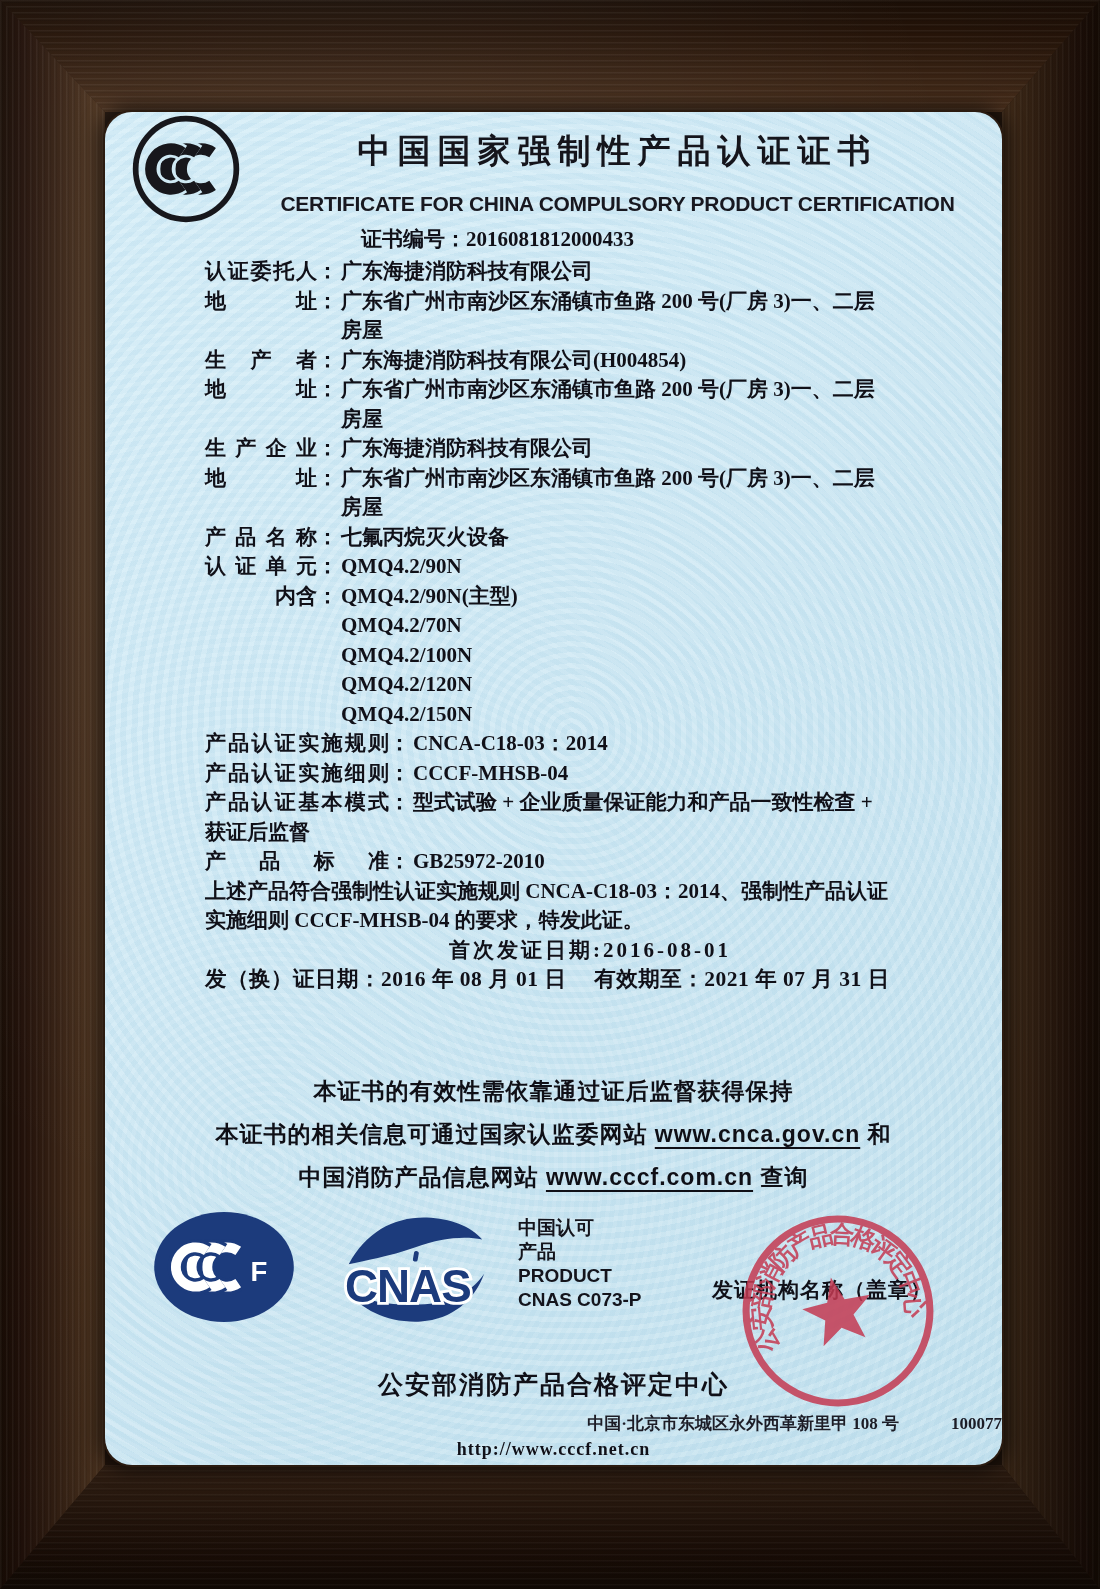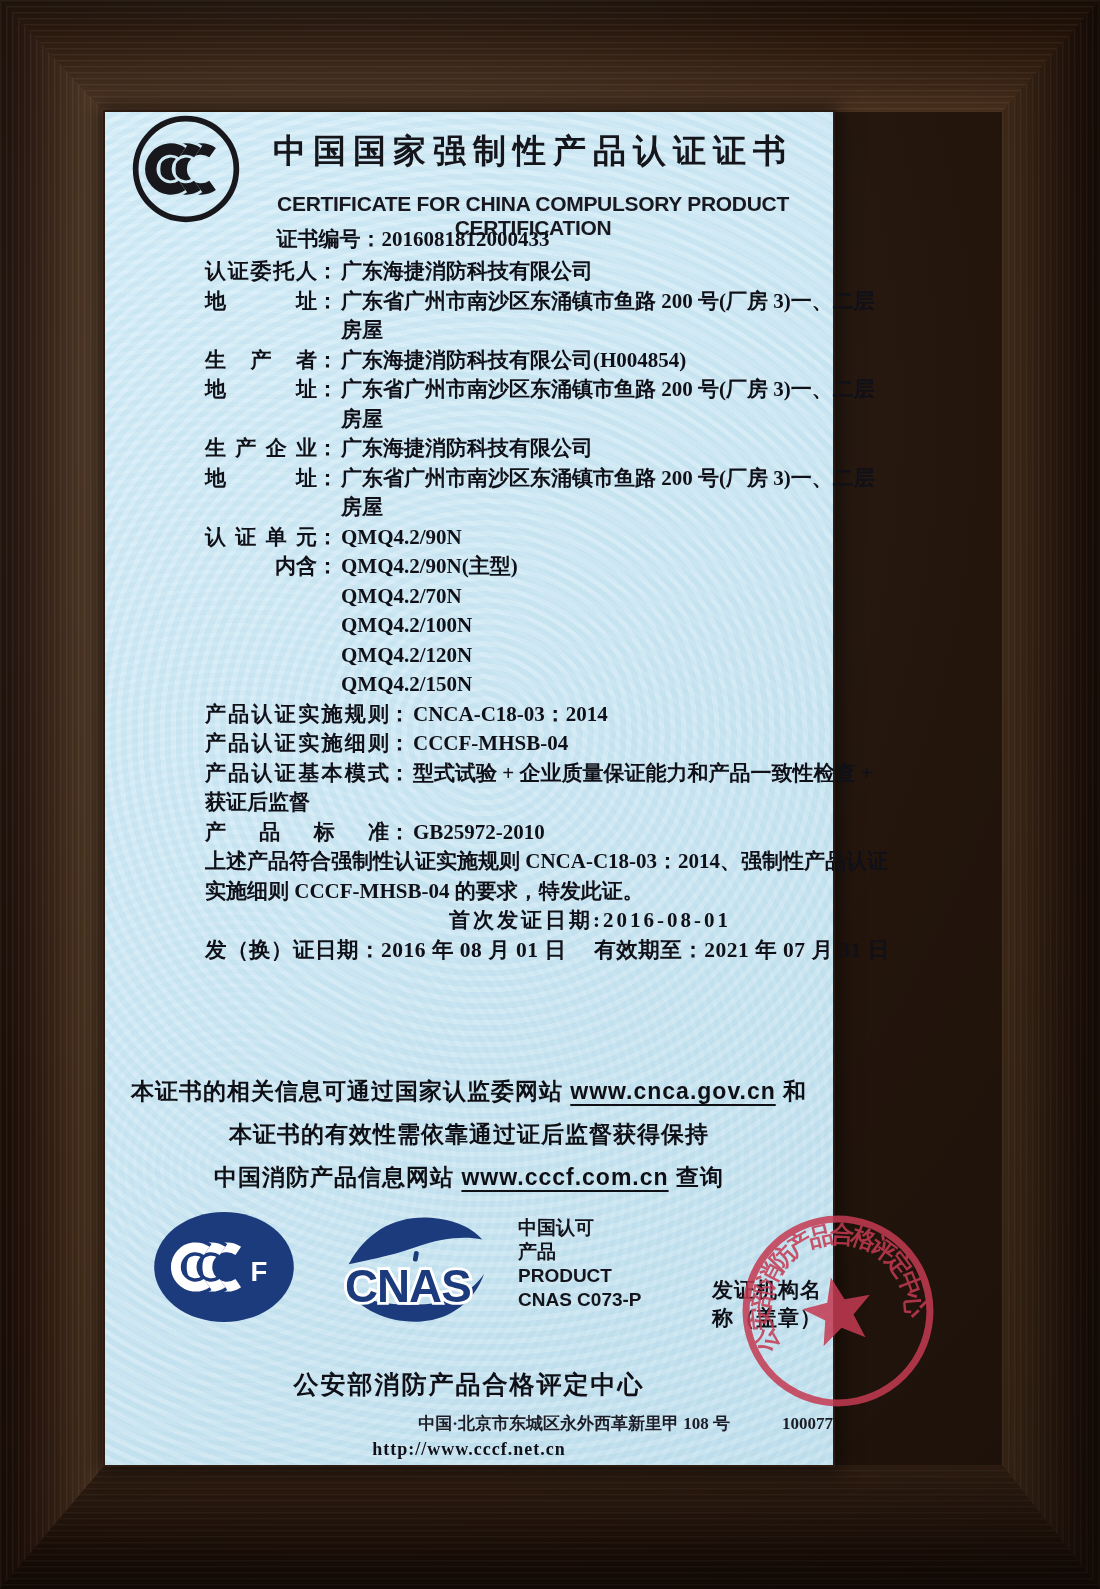--- a/index.html
+++ b/index.html
@@ -19,27 +19,27 @@
     background:
       repeating-linear-gradient(to right,rgba(255,255,255,.04) 0 1px,rgba(0,0,0,.07) 2px 3px,rgba(0,0,0,0) 3px 6px),
       linear-gradient(to left,#150b04 0%,#1d0f08 2%,#3c2817 8%,#523824 20%,#5f4430 40%,#6a4c35 46%,#775740 51%,#3d2511 58%,#39230f 70%,#4e3119 86%,#5c3d26 94%,#241309 100%);}
   .f-bottom{clip-path:polygon(0 1589px,105px 1465px,1002px 1465px,1100px 1589px);
     background:
       repeating-linear-gradient(to bottom,rgba(255,255,255,.04) 0 1px,rgba(0,0,0,.07) 2px 3px,rgba(0,0,0,0) 3px 6px),
       linear-gradient(to top,#120a04 0%,#1a0d06 2%,#342114 8%,#48301d 20%,#553a26 40%,#5f422c 46%,#6b4c36 51%,#351f0d 58%,#331e0c 70%,#452a15 86%,#52351f 94%,#1f1008 100%);}
   .vignette{position:absolute;inset:0;z-index:2;pointer-events:none;
     background:radial-gradient(130% 120% at 32% 26%,rgba(255,255,255,.07) 0%,rgba(0,0,0,0) 45%,rgba(0,0,0,.34) 100%);}
   
-  .paper{position:absolute;left:105px;top:112px;width:728px;height:1353px;z-index:3;
+  .paper{position:absolute;left:105px;top:112px;width:897px;height:1353px;z-index:3;
     color:#101018;
     background:
       repeating-radial-gradient(circle at 52% 46%,rgba(255,255,255,.10) 0 5px,rgba(130,180,210,.07) 5px 11px),
       repeating-radial-gradient(circle at 18% 78%,rgba(255,255,255,.06) 0 4px,rgba(140,190,215,.05) 4px 9px),
       linear-gradient(135deg,#d6eef8 0%,#cfe9f4 45%,#c3e1ee 100%);
-    box-shadow:0 0 0 2px #2b1b10,0 0 18px 6px rgba(0,0,0,.55);}
+    box-shadow:0 0 0 2px #2b1b10,0 0 18px 6px rgba(0,0,0,.55);border-radius:27px;}
   
   .ccc-mark{position:absolute;left:24px;top:0px;width:114px;height:114px;}
   .title{position:absolute;top:17px;left:0;right:0;margin-left:128px;text-align:center;
     font-family:"Liberation Sans","DejaVu Sans",sans-serif;
     font-size:33px;font-weight:bold;letter-spacing:7px;color:#15151c;}
   .subtitle{position:absolute;top:80px;left:0;right:0;margin-left:128px;text-align:center;
     font-family:"Liberation Sans","DejaVu Sans",sans-serif;
     font-size:21px;font-weight:bold;letter-spacing:-0.3px;color:#181820;}
   .certno{position:absolute;top:113px;left:0;right:112px;text-align:center;
     font-size:21px;font-weight:bold;}
@@ -110,40 +110,41 @@
     <div class="body">
       <div class="row"><span class="lab">认证委托人</span><span class="col">：</span><span>广东海捷消防科技有限公司</span></div>
       <div class="row"><span class="lab">地址</span><span class="col">：</span><span>广东省广州市南沙区东涌镇市鱼路 200 号(厂房 3)一、二层</span></div>
       <div class="row cont"><span>房屋</span></div>
       <div class="row"><span class="lab">生产者</span><span class="col">：</span><span>广东海捷消防科技有限公司(H004854)</span></div>
       <div class="row"><span class="lab">地址</span><span class="col">：</span><span>广东省广州市南沙区东涌镇市鱼路 200 号(厂房 3)一、二层</span></div>
       <div class="row cont"><span>房屋</span></div>
       <div class="row"><span class="lab">生产企业</span><span class="col">：</span><span>广东海捷消防科技有限公司</span></div>
       <div class="row"><span class="lab">地址</span><span class="col">：</span><span>广东省广州市南沙区东涌镇市鱼路 200 号(厂房 3)一、二层</span></div>
       <div class="row cont"><span>房屋</span></div>
+      <div class="row"><span class="lab">产品名称</span><span class="col">：</span><span>七氟丙烷灭火设备</span></div>
       <div class="row"><span class="lab">认证单元</span><span class="col">：</span><span>QMQ4.2/90N</span></div>
       <div class="row"><span class="lab r">内含</span><span class="col">：</span><span>QMQ4.2/90N(主型)</span></div>
       <div class="row cont"><span>QMQ4.2/70N</span></div>
       <div class="row cont"><span>QMQ4.2/100N</span></div>
       <div class="row cont"><span>QMQ4.2/120N</span></div>
       <div class="row cont"><span>QMQ4.2/150N</span></div>
       <div class="row"><span class="lab b">产品认证实施规则</span><span class="col">：</span><span>CNCA-C18-03：2014</span></div>
       <div class="row"><span class="lab b">产品认证实施细则</span><span class="col">：</span><span>CCCF-MHSB-04</span></div>
       <div class="row"><span class="lab b">产品认证基本模式</span><span class="col">：</span><span>型式试验 + 企业质量保证能力和产品一致性检查 +</span></div>
       <div class="row"><span>获证后监督</span></div>
       <div class="row"><span class="lab b">产品标准</span><span class="col">：</span><span>GB25972-2010</span></div>
       <div class="row"><span>上述产品符合强制性认证实施规则 CNCA-C18-03：2014、强制性产品认证</span></div>
       <div class="row"><span>实施细则 CCCF-MHSB-04 的要求，特发此证。</span></div>
       <div class="row first-issue">首次发证日期:2016-08-01</div>
       <div class="row issue-line">发（换）证日期：2016 年 08 月 01 日　 有效期至：2021 年 07 月 31 日</div>
     </div>
 
     <div class="notice">
+      <div>本证书的有效性需依靠通过证后监督获得保持</div>
       <div><span>本证书的相关信息可通过国家认监委网站 </span><span class="u">www.cnca.gov.cn</span><span> 和</span></div>
-      <div>本证书的有效性需依靠通过证后监督获得保持</div>
       <div><span>中国消防产品信息网站 </span><span class="u">www.cccf.com.cn</span><span> 查询</span></div>
     </div>
 
     <svg class="cccf-logo" viewBox="0 0 150 118">
       <ellipse cx="75" cy="59" rx="71" ry="56" fill="#1c3b7c"></ellipse>
       <g fill="none">
         <path d="M89.5,42.6 A20,20 0 1 0 89.5,75.4" stroke="#1c3b7c" stroke-width="17"></path>
         <path d="M89.5,42.6 A20,20 0 1 0 89.5,75.4" stroke="#ffffff" stroke-width="10"></path>
         <path d="M73.5,42.6 A20,20 0 1 0 73.5,75.4" stroke="#1c3b7c" stroke-width="17"></path>
         <path d="M73.5,42.6 A20,20 0 1 0 73.5,75.4" stroke="#ffffff" stroke-width="10"></path>

